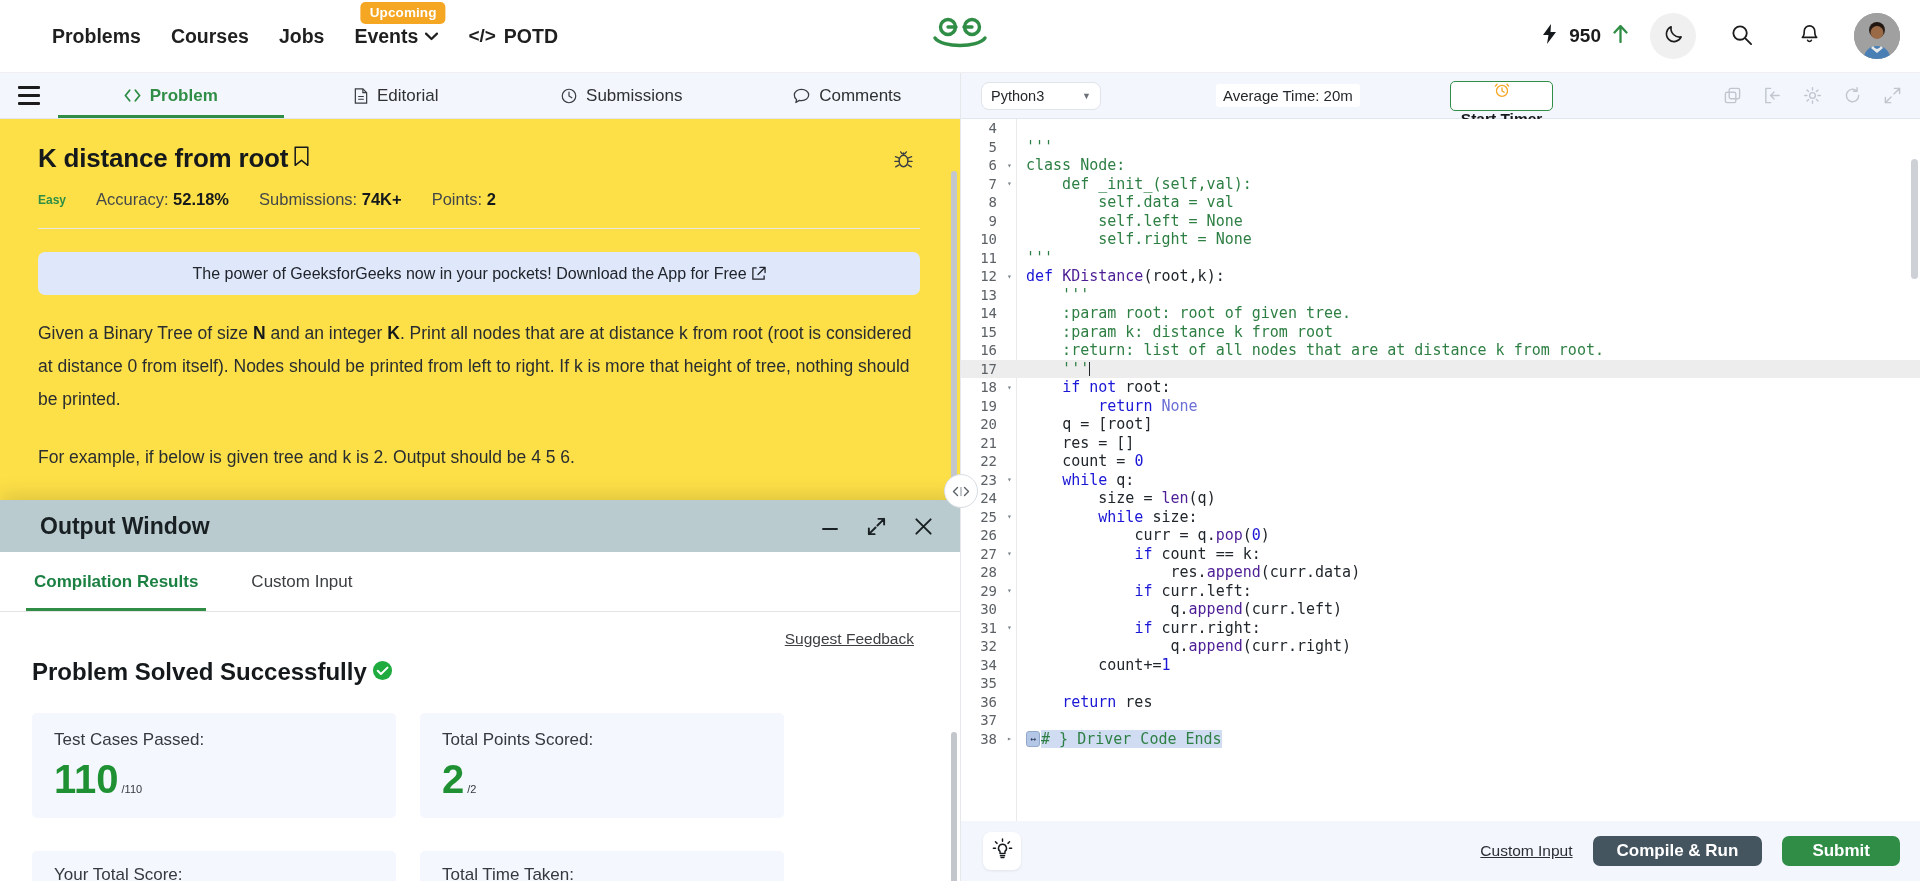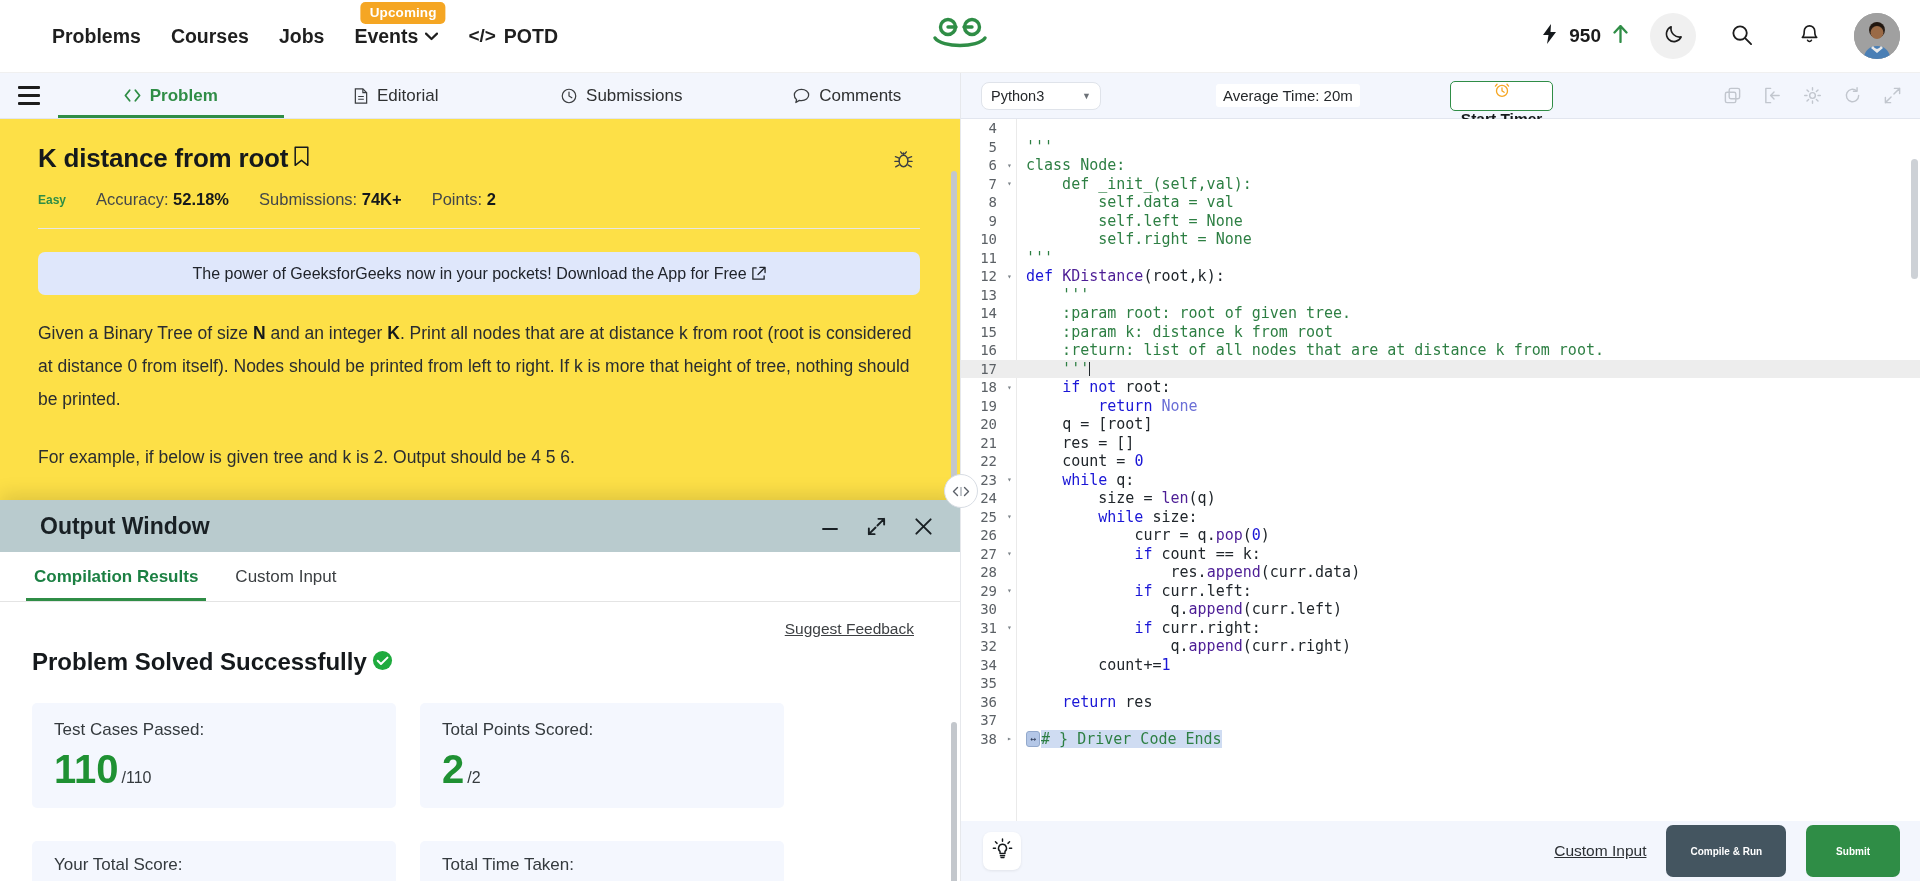--- a/index.html
+++ b/index.html
@@ -122,21 +122,21 @@
   }
   .ow-header {
     height: 52px; background: #b9cbce; display: flex; align-items: center;
     padding: 0 26px 0 40px; flex: none;
   }
   .ow-title { font-size: 23px; font-weight: 700; color: #192024; }
   .ow-actions { margin-left: auto; display: flex; align-items: center; gap: 26px; }
   .ow-actions .oa { cursor: pointer; display: inline-flex; }
 
   .ow-tabs {
-    height: 50px; display: flex; align-items: center; gap: 33px;
+    height: 60px; display: flex; align-items: center; gap: 49px;
     padding: 0 0 0 32px; border-bottom: 1px solid #e4e4e4; flex: none;
   }
   .ow-tab {
     font-size: 17px; color: #3b3f42; cursor: pointer; height: 100%;
     display: flex; align-items: center; position: relative; padding: 0 2px;
   }
   .ow-tab.active { color: #1c8043; font-weight: 700; }
   .ow-tab.active::after {
     content: ""; position: absolute; left: -6px; right: -6px; bottom: 0; height: 3px; background: #2f8d46;
   }
@@ -151,21 +151,21 @@
   .stat-grid {
     display: grid; grid-template-columns: 364px 364px; gap: 33px 24px; margin-top: 27px;
   }
   .stat-card {
     background: #f4f7fe; border-radius: 5px; padding: 17px 22px 19px;
     min-height: 92px;
   }
   .stat-label { font-size: 17px; color: #343a3e; }
   .stat-value { margin-top: 9px; display: flex; align-items: baseline; gap: 3px; }
   .stat-big { font-size: 40px; font-weight: 700; color: #1f9133; line-height: 1; }
-  .stat-small { font-size: 16px; color: #343a3e; }
+  .stat-small { font-size: 11px; color: #343a3e; }
   .stat-card.short { min-height: 40px; padding: 14px 22px; }
 
   .ow-scrollbar {
     position: absolute; right: 3px; top: 120px; width: 6px; height: 200px;
     background: #c3c7cc; border-radius: 3px;
   }
 
   
   .splitter {
     position: absolute; left: 944px; top: 474px; width: 34px; height: 34px;
@@ -245,22 +245,22 @@
   .bulb-btn {
     width: 38px; height: 38px; border-radius: 8px; background: #fff;
     display: flex; align-items: center; justify-content: center; cursor: pointer;
     box-shadow: 0 1px 3px rgba(0,0,0,.08);
   }
   .footer-right { margin-left: auto; display: flex; align-items: center; gap: 20px; }
   .custom-input-link {
     font-size: 15.5px; color: #2b2f33; text-decoration: underline; cursor: pointer;
   }
   .btn {
-    height: 52px; border-radius: 7px; display: flex; align-items: center;
-    justify-content: center; font-size: 10px; font-weight: 700; cursor: pointer;
+    height: 30px; border-radius: 7px; display: flex; align-items: center;
+    justify-content: center; font-size: 17px; font-weight: 700; cursor: pointer;
     color: #fff; padding: 0 24px;
   }
   .btn-run { background: #445560; }
   .btn-submit { background: #2f8d46; padding: 0 30px; }
 </style>
 </head>
 <body>
 
 <div class="app">
 

